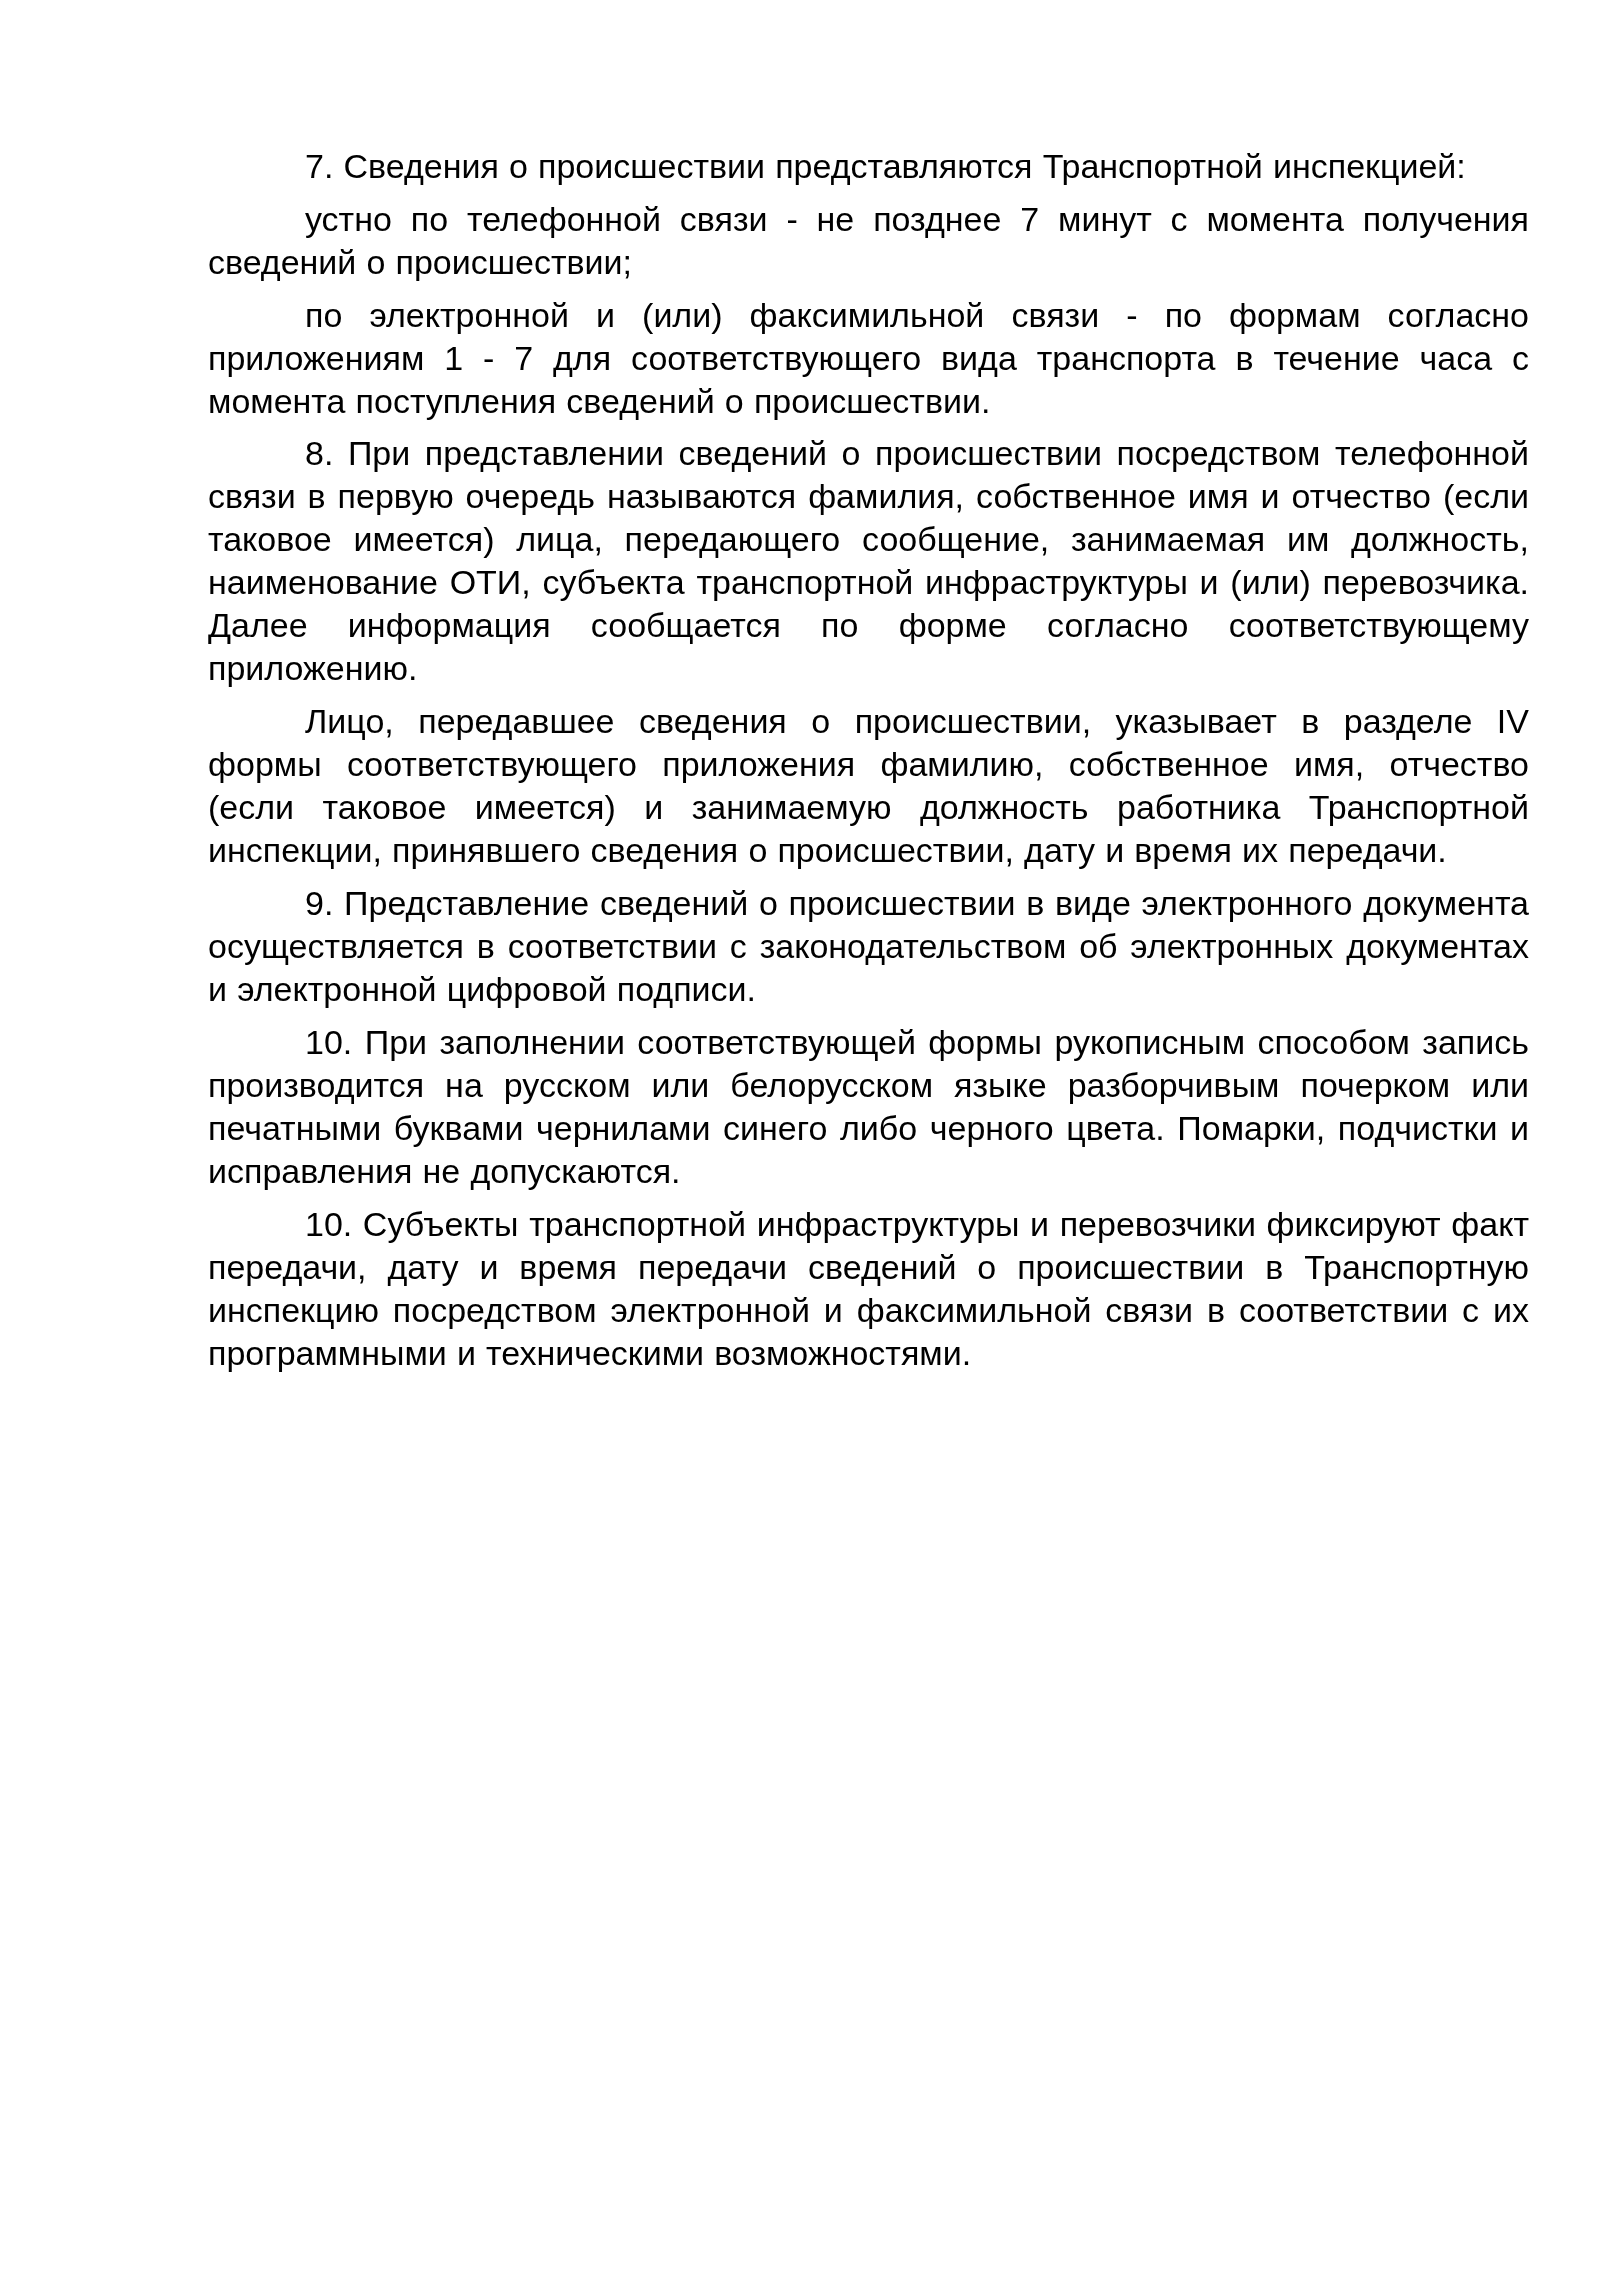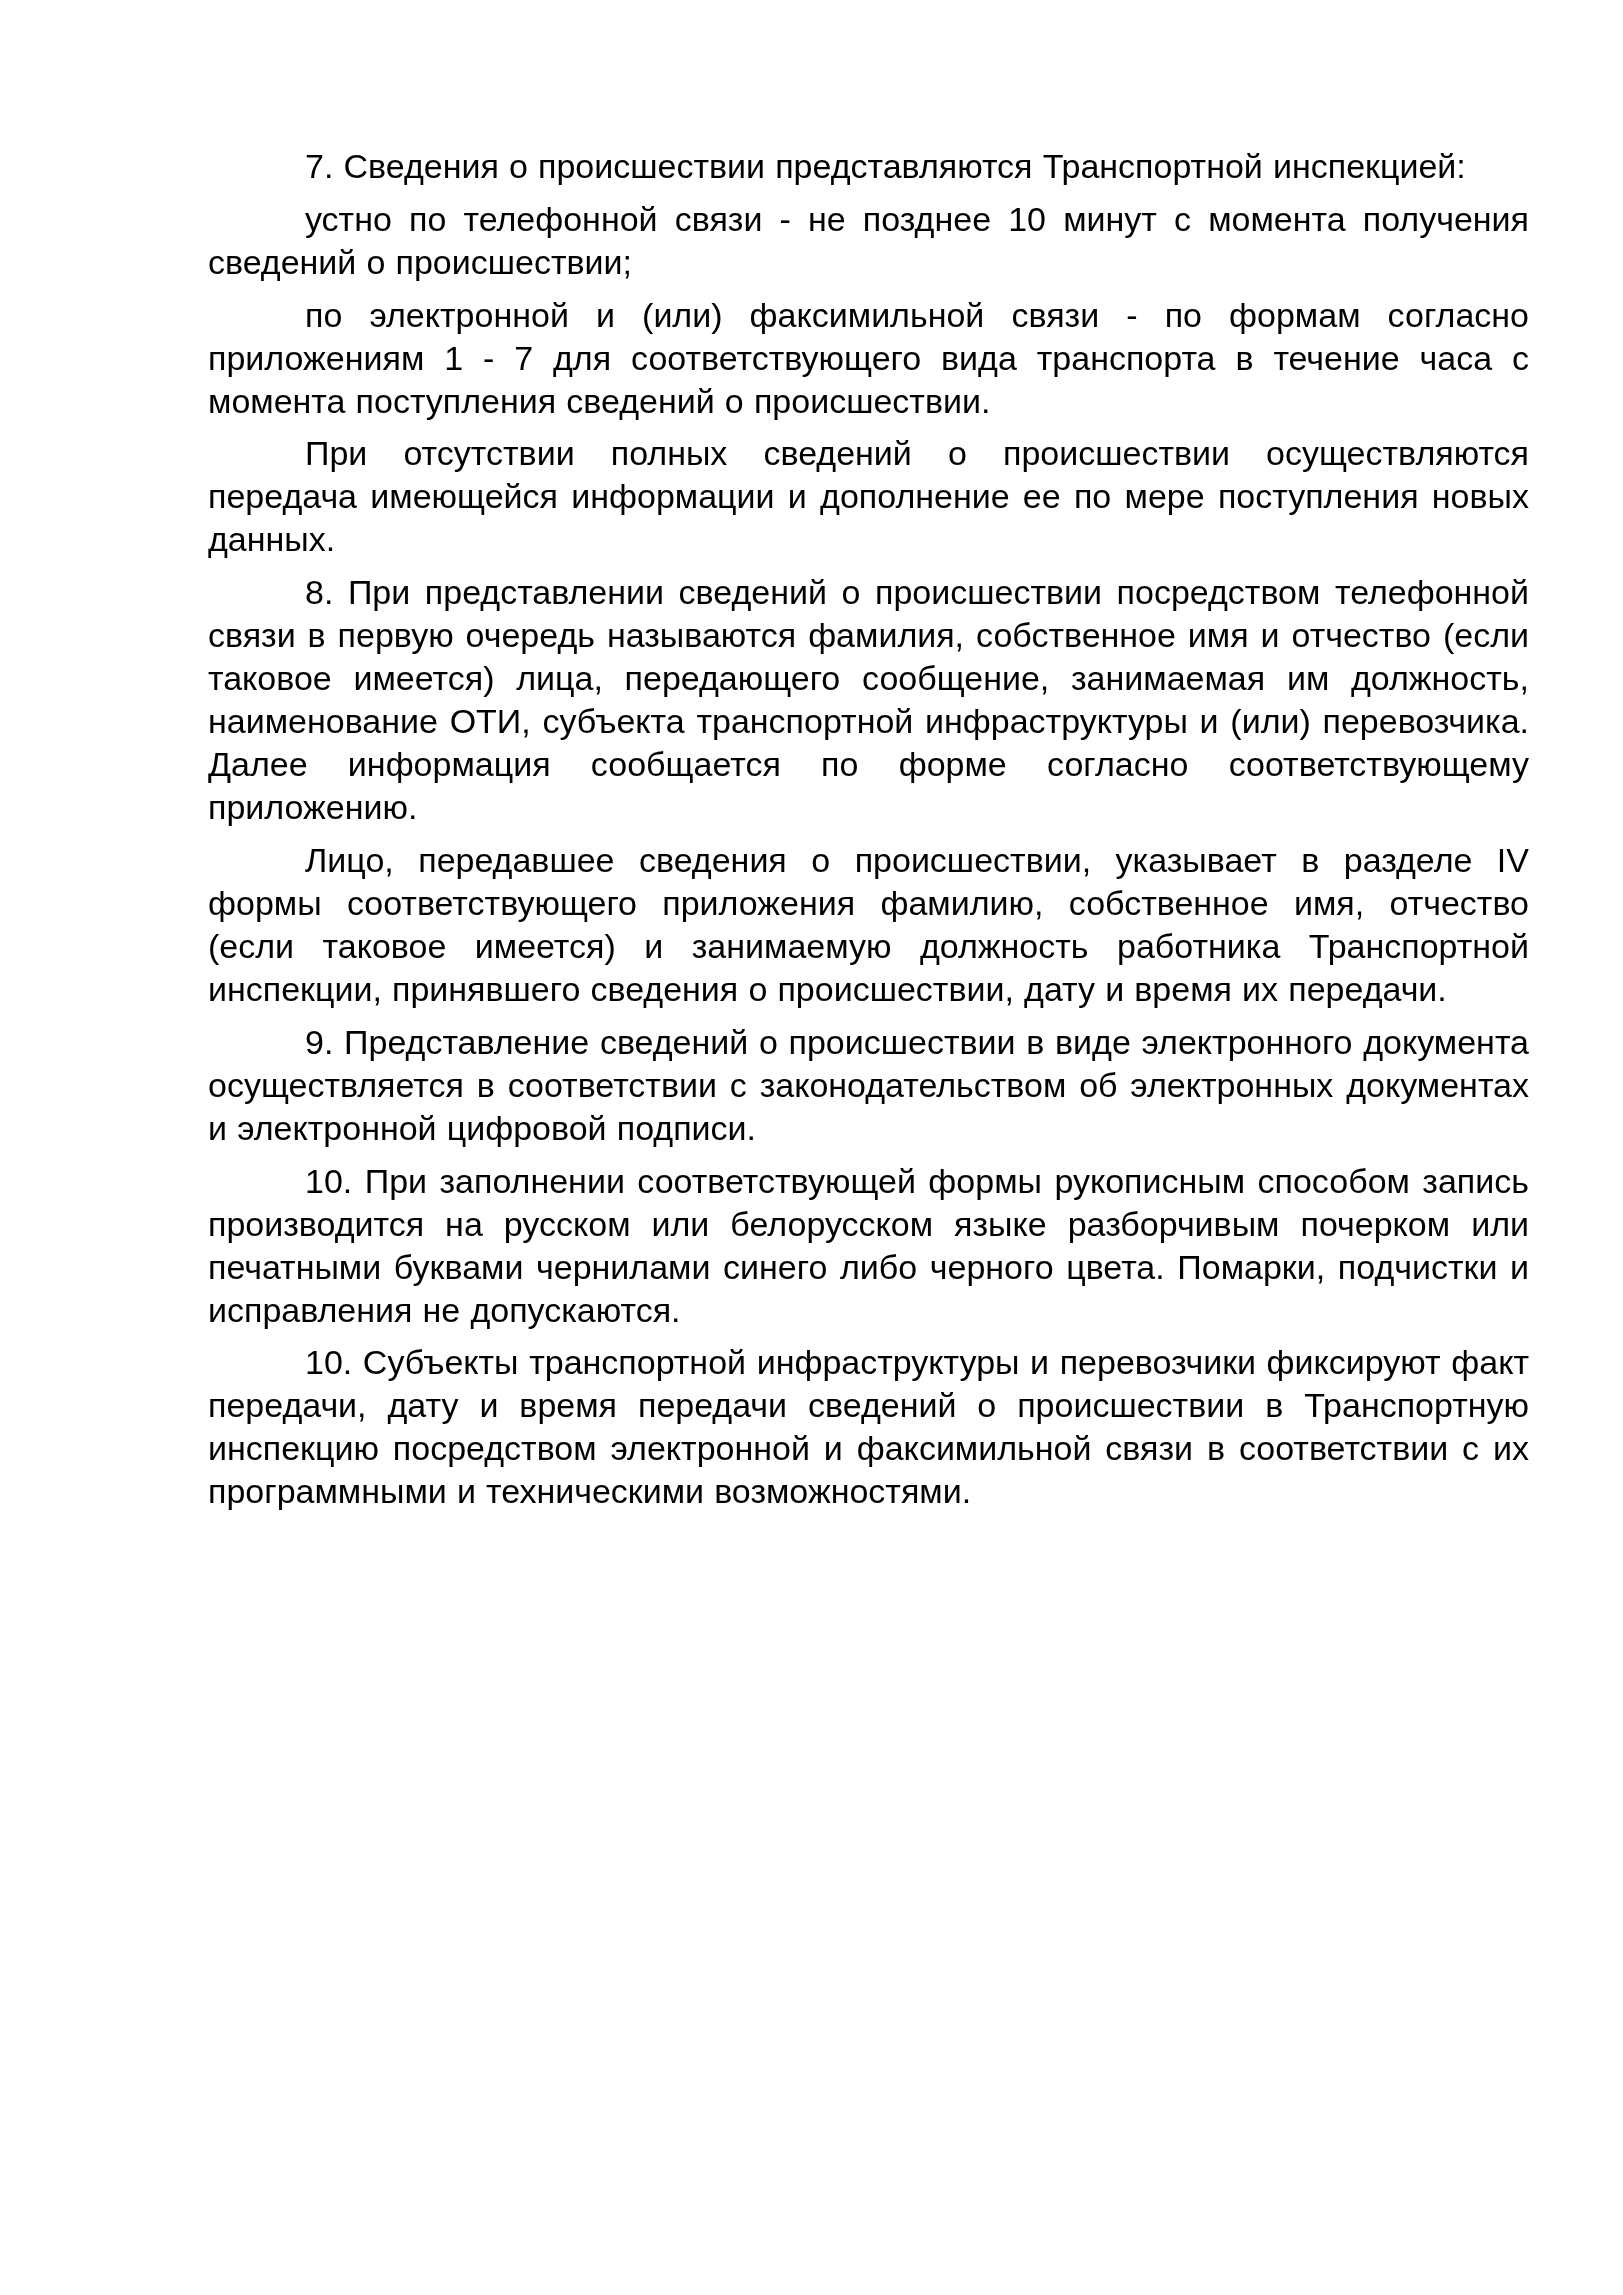--- a/index.html
+++ b/index.html
@@ -25,22 +25,21 @@
     text-indent: 97px;
     text-align: justify;
     word-spacing: 0.7px;
   }
 </style>
 </head>
 <body>
 
 <div class="page">
   <p>7. Сведения о происшествии представляются Транспортной инспекцией:</p>
-  <p>устно по телефонной связи - не позднее 10 минут с момента получения сведений о происшествии;</p>
+  <p>устно по телефонной связи - не позднее 7 минут с момента получения сведений о происшествии;</p>
   <p>по электронной и (или) факсимильной связи - по формам согласно приложениям 1 - 7 для соответствующего вида транспорта в течение часа с момента поступления сведений о происшествии.</p>
-  <p>При отсутствии полных сведений о происшествии осуществляются передача имеющейся информации и дополнение ее по мере поступления новых данных.</p>
   <p>8. При представлении сведений о происшествии посредством телефонной связи в первую очередь называются фамилия, собственное имя и отчество (если таковое имеется) лица, передающего сообщение, занимаемая им должность, наименование ОТИ, субъекта транспортной инфраструктуры и (или) перевозчика. Далее информация сообщается по форме согласно соответствующему приложению.</p>
   <p>Лицо, передавшее сведения о происшествии, указывает в разделе IV формы соответствующего приложения фамилию, собственное имя, отчество (если таковое имеется) и занимаемую должность работника Транспортной инспекции, принявшего сведения о происшествии, дату и время их передачи.</p>
   <p>9. Представление сведений о происшествии в виде электронного документа осуществляется в соответствии с законодательством об электронных документах и электронной цифровой подписи.</p>
   <p>10. При заполнении соответствующей формы рукописным способом запись производится на русском или белорусском языке разборчивым почерком или печатными буквами чернилами синего либо черного цвета. Помарки, подчистки и исправления не допускаются.</p>
   <p>10. Субъекты транспортной инфраструктуры и перевозчики фиксируют факт передачи, дату и время передачи сведений о происшествии в Транспортную инспекцию посредством электронной и факсимильной связи в соответствии с их программными и техническими возможностями.</p>
 </div>
 
 
 </body></html>

